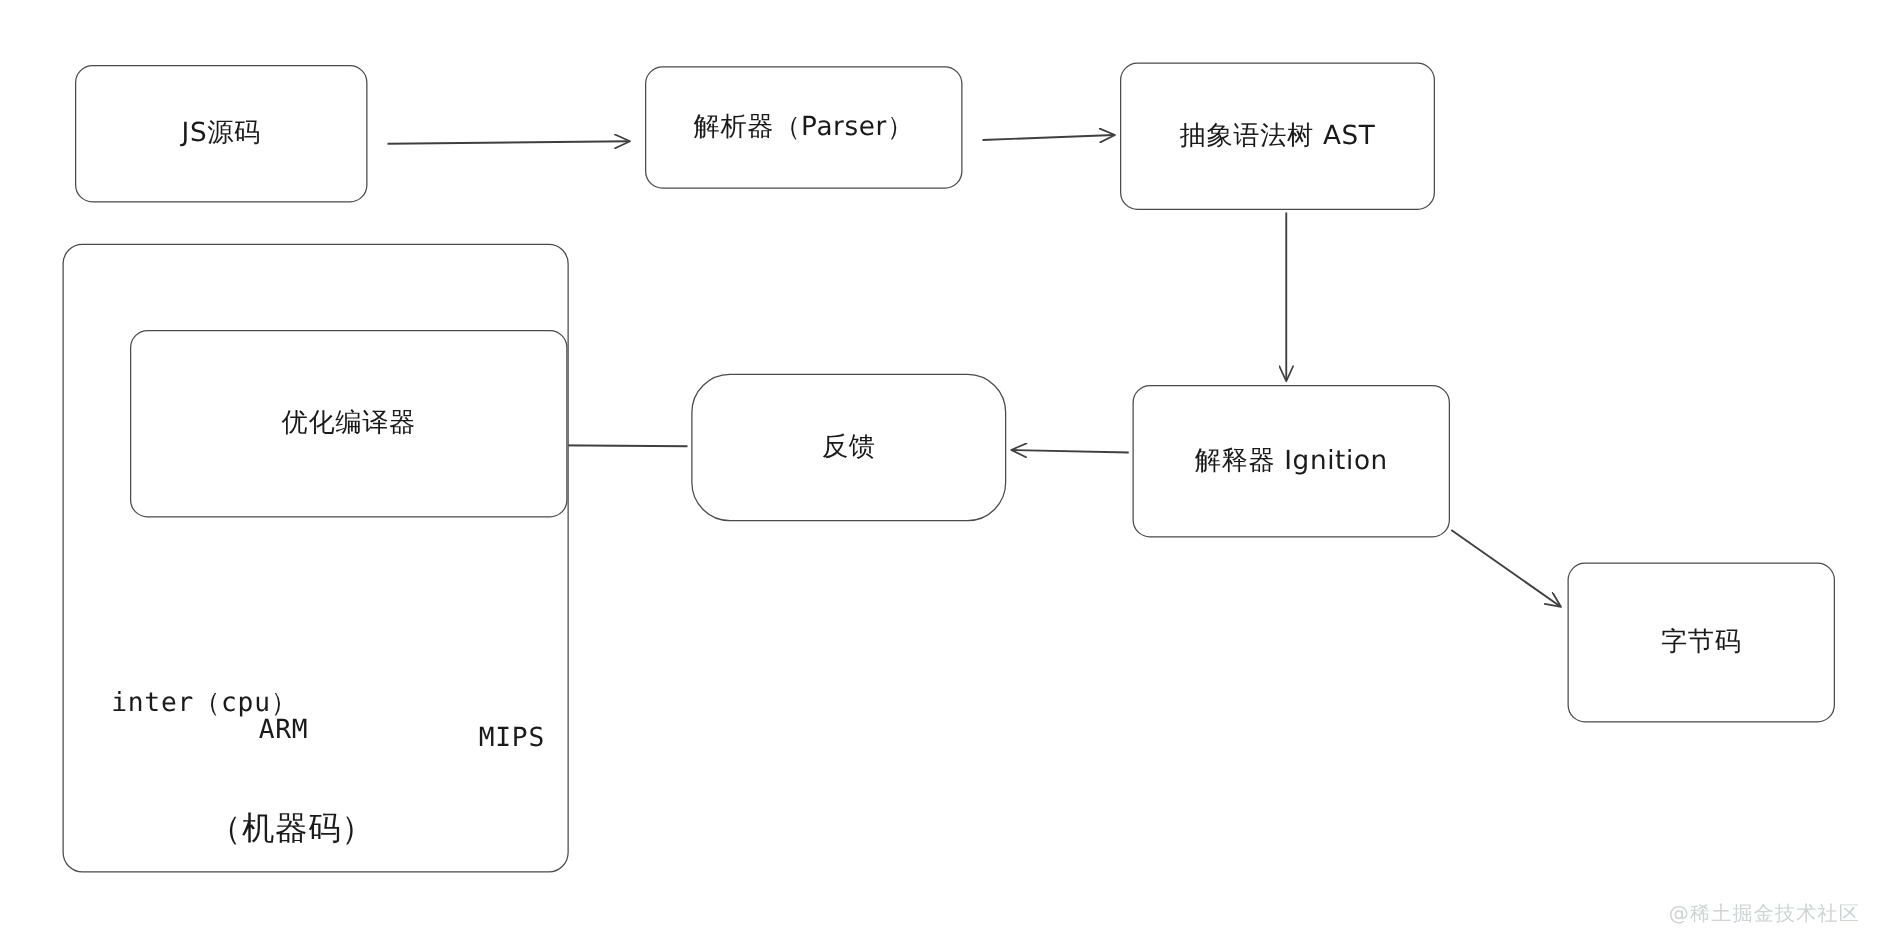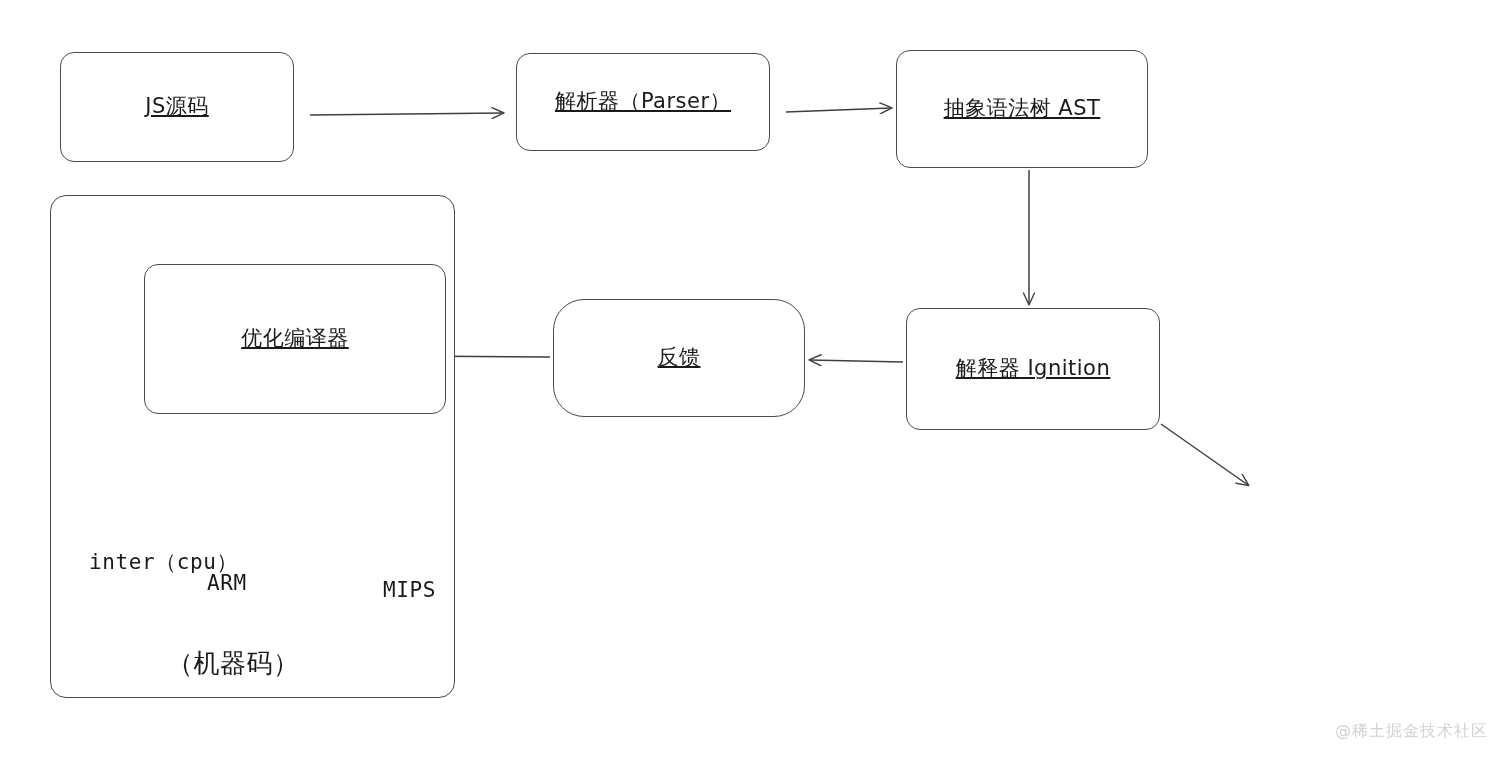--- a/index.html
+++ b/index.html
@@ -32,21 +32,20 @@
     border-radius: 14px;
     background: #ffffff;
     display: flex;
     align-items: center;
     justify-content: center;
     color: #1a1a1a;
     font-size: 21px;
     letter-spacing: 0.5px;
     text-align: center;
     line-height: 1.3;
-    text-decoration: underline;
   }
   .container-node {
     display: block;
     border-radius: 16px;
   }
   .free-label {
     position: absolute;
     color: #1a1a1a;
     white-space: nowrap;
     line-height: 1;
@@ -128,28 +127,31 @@
   </div>
 
   <div class="node" style="left:906px; top:308px; width:254px; height:122px;">
     <span class="node-label">解释器 Ignition</span>
   </div>
 
   <div class="node" style="left:896px; top:50px; width:252px; height:118px;">
     <span class="node-label">抽象语法树 AST</span>
   </div>
 
+  <div class="node" style="left:1254px; top:450px; width:214px; height:128px;">
+    <span class="node-label">字节码</span>
+  </div>
 
   <div class="node" style="left:553px; top:299px; width:252px; height:118px;border-radius:31px;">
     <span class="node-label">反馈</span>
   </div>
 
   <div class="node container-node" style="left:50px; top:195px; width:405px; height:503px;">
 
-    <div class="node" style="left:53px; top:68px; width:302px; height:150px;margin-left:40px;">
+    <div class="node" style="left:53px; top:68px; width:350px; height:150px;">
       <span class="node-label">优化编译器</span>
     </div>
 
     <span class="free-label mono-label" style="left:38px; top:356px;">inter（cpu）</span>
 
     <span class="free-label mono-label" style="left:156px; top:377px;">ARM</span>
 
     <span class="free-label mono-label" style="left:320px; top:384px;margin-left:12px;">MIPS</span>
 
     <span class="free-label" style="left:116px; top:454px; font-size:26px;">（机器码）</span>

